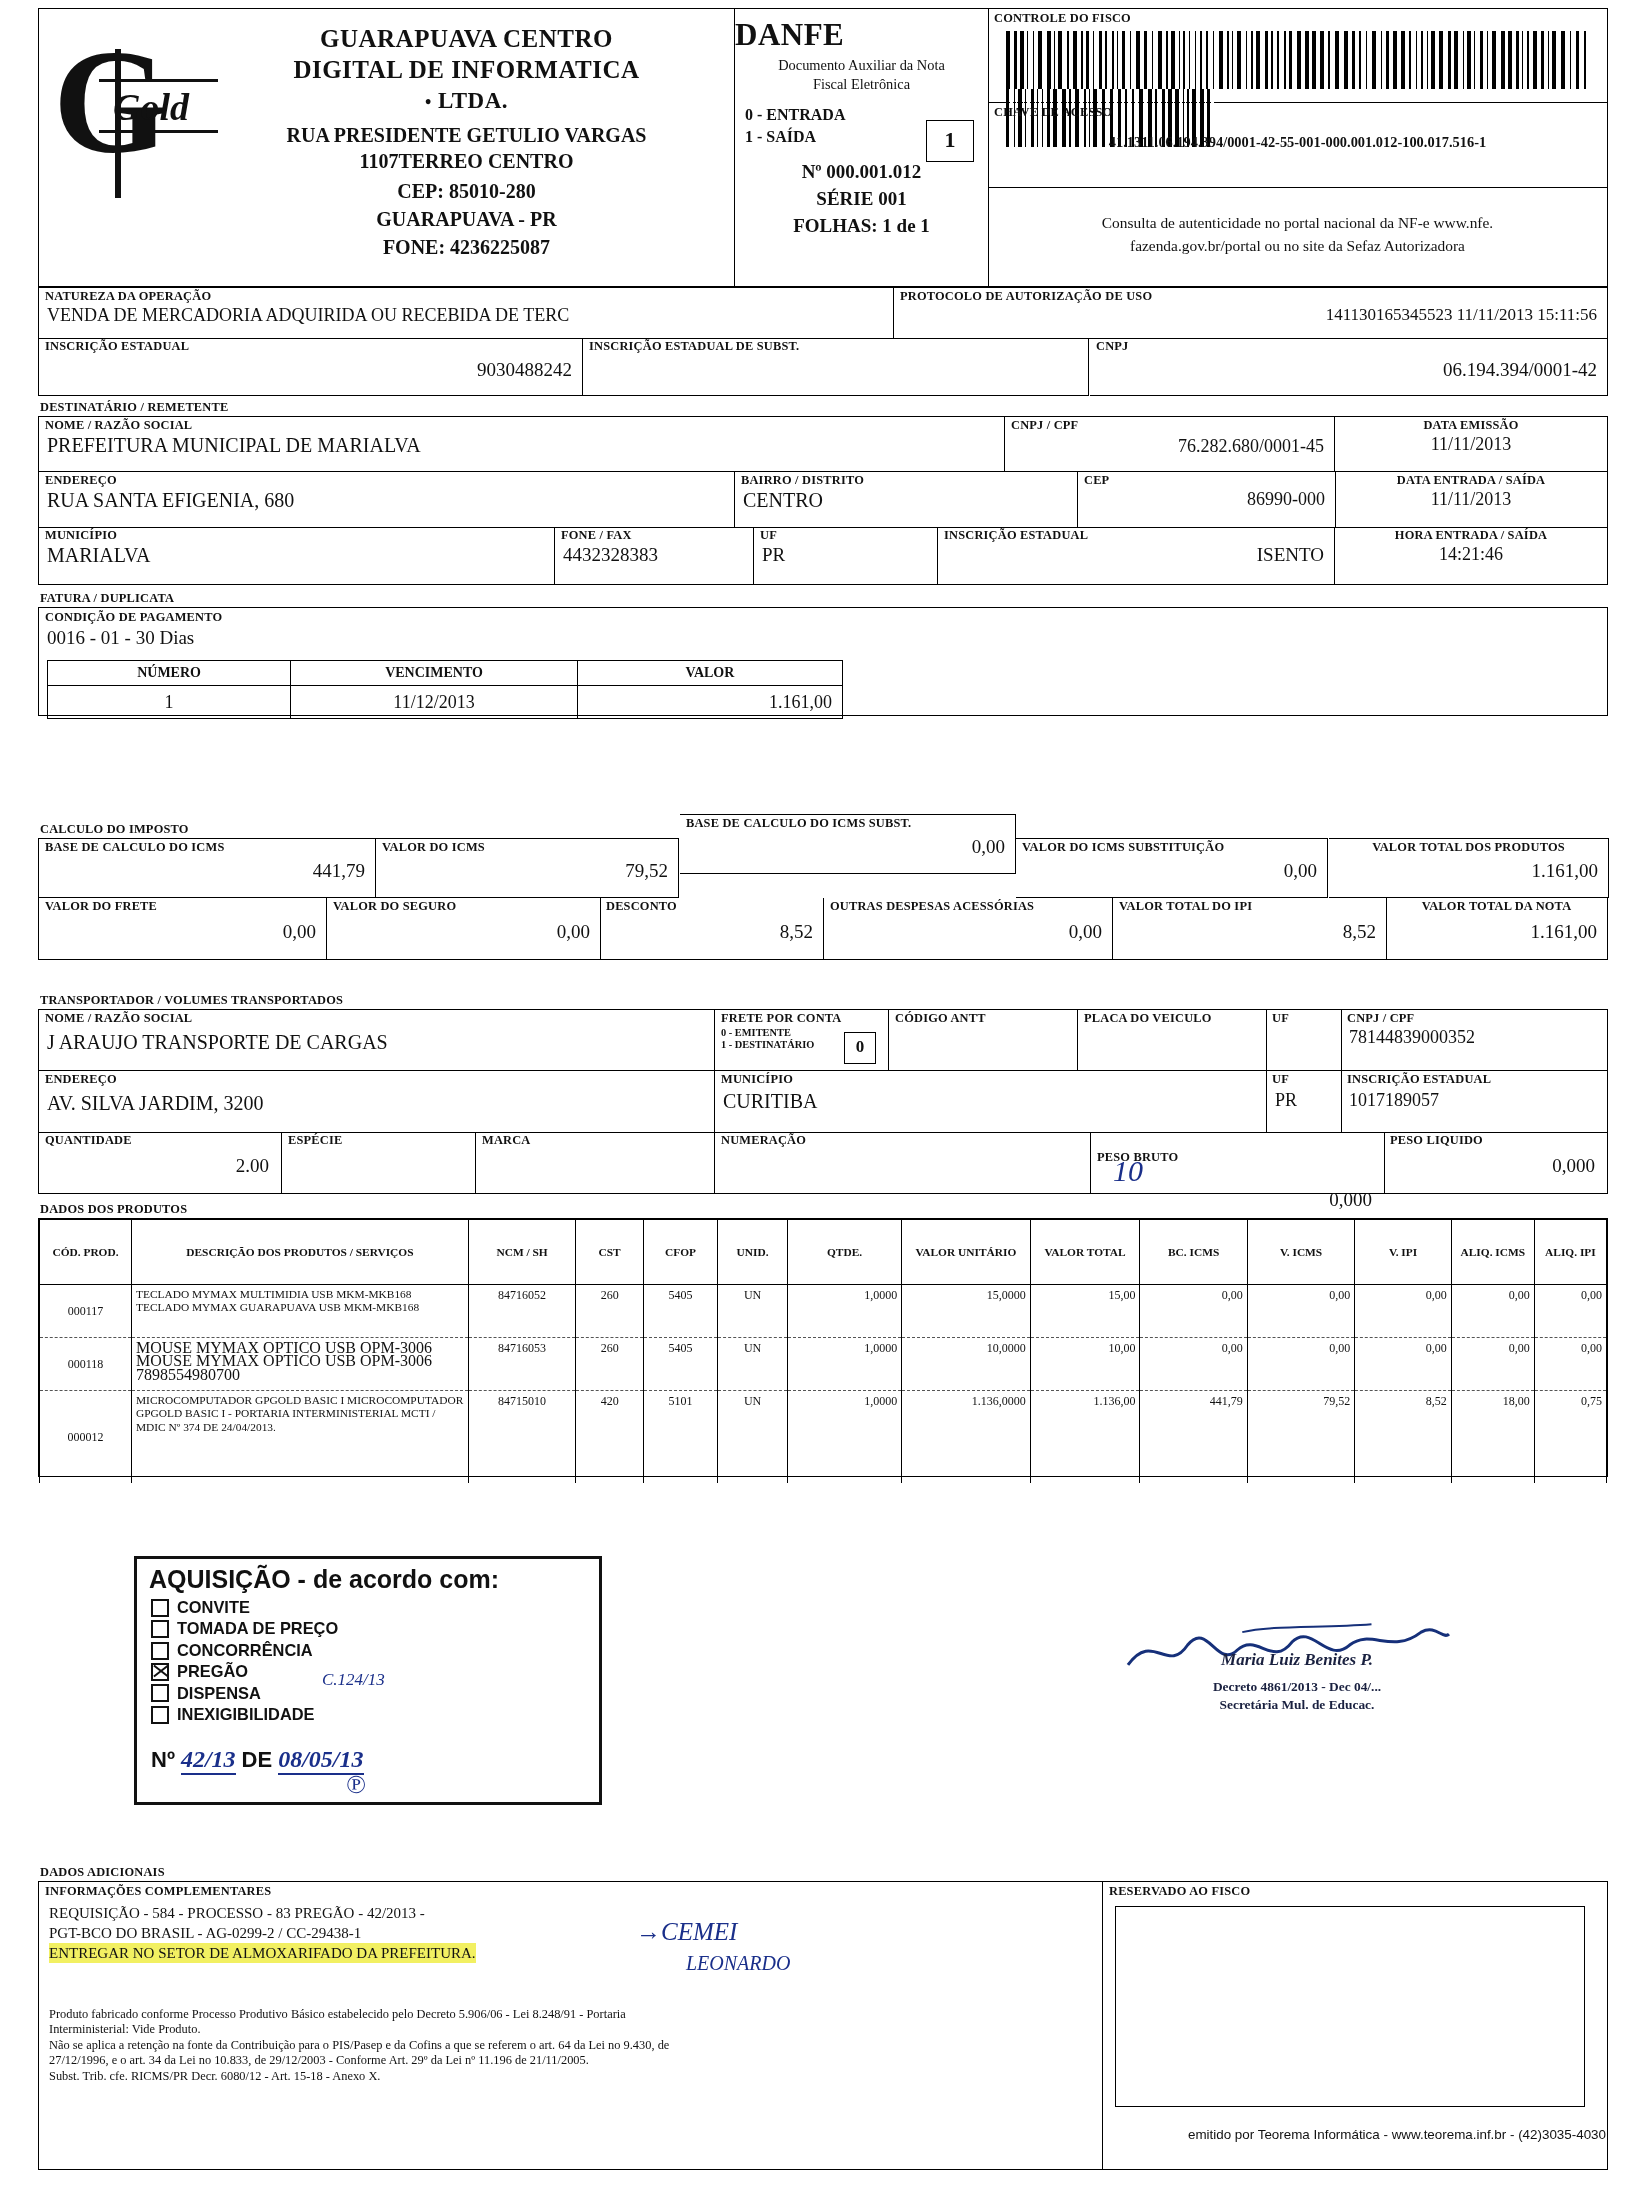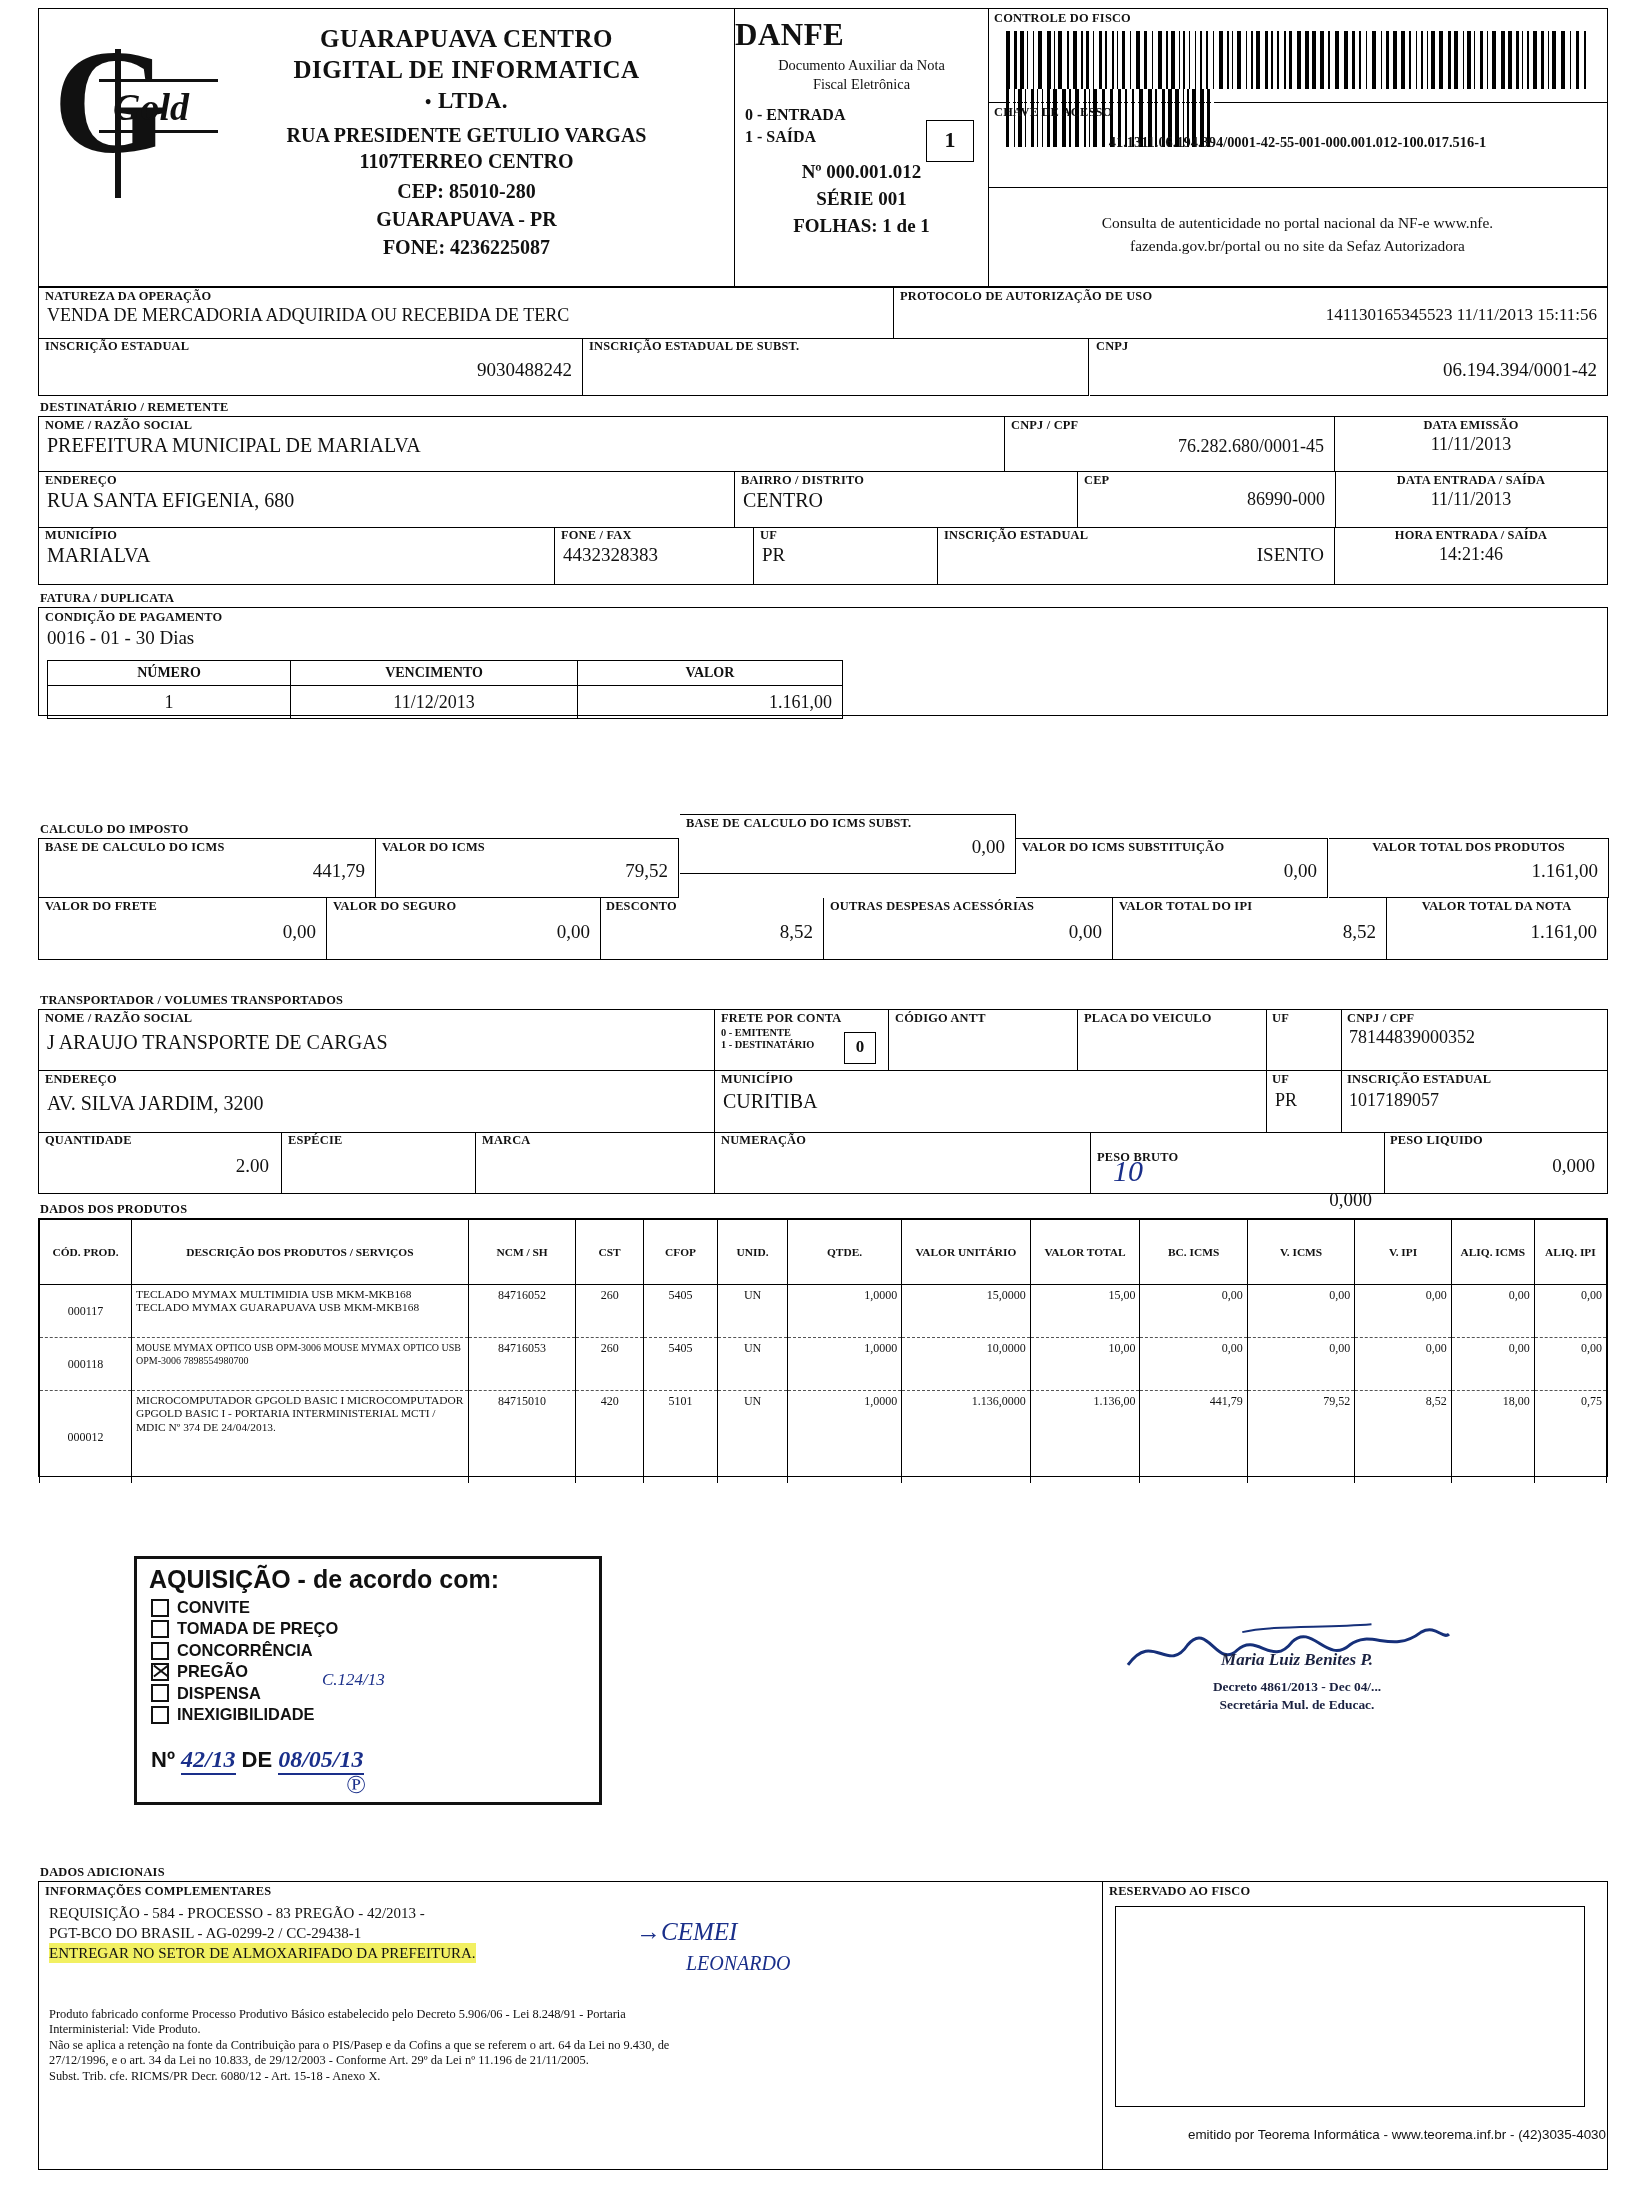--- a/index.html
+++ b/index.html
@@ -369,21 +369,21 @@
               <td class="rgt">15,0000</td>
               <td class="rgt">15,00</td>
               <td class="rgt">0,00</td>
               <td class="rgt">0,00</td>
               <td class="rgt">0,00</td>
               <td class="rgt">0,00</td>
               <td class="rgt">0,00</td>
             </tr>
             <tr class="r">
               <td class="ctr" style="height:46px;vertical-align:middle;">000118</td>
-              <td style="font-size:10px;line-height:13.4px;margin-left:32px;">MOUSE MYMAX OPTICO USB OPM-3006 MOUSE MYMAX OPTICO USB OPM-3006 7898554980700</td>
+              <td style="font-size:16px;line-height:13.4px;margin-left:32px;">MOUSE MYMAX OPTICO USB OPM-3006 MOUSE MYMAX OPTICO USB OPM-3006 7898554980700</td>
               <td class="ctr">84716053</td>
               <td class="ctr">260</td>
               <td class="ctr">5405</td>
               <td class="ctr">UN</td>
               <td class="rgt">1,0000</td>
               <td class="rgt">10,0000</td>
               <td class="rgt">10,00</td>
               <td class="rgt">0,00</td>
               <td class="rgt">0,00</td>
               <td class="rgt">0,00</td>

